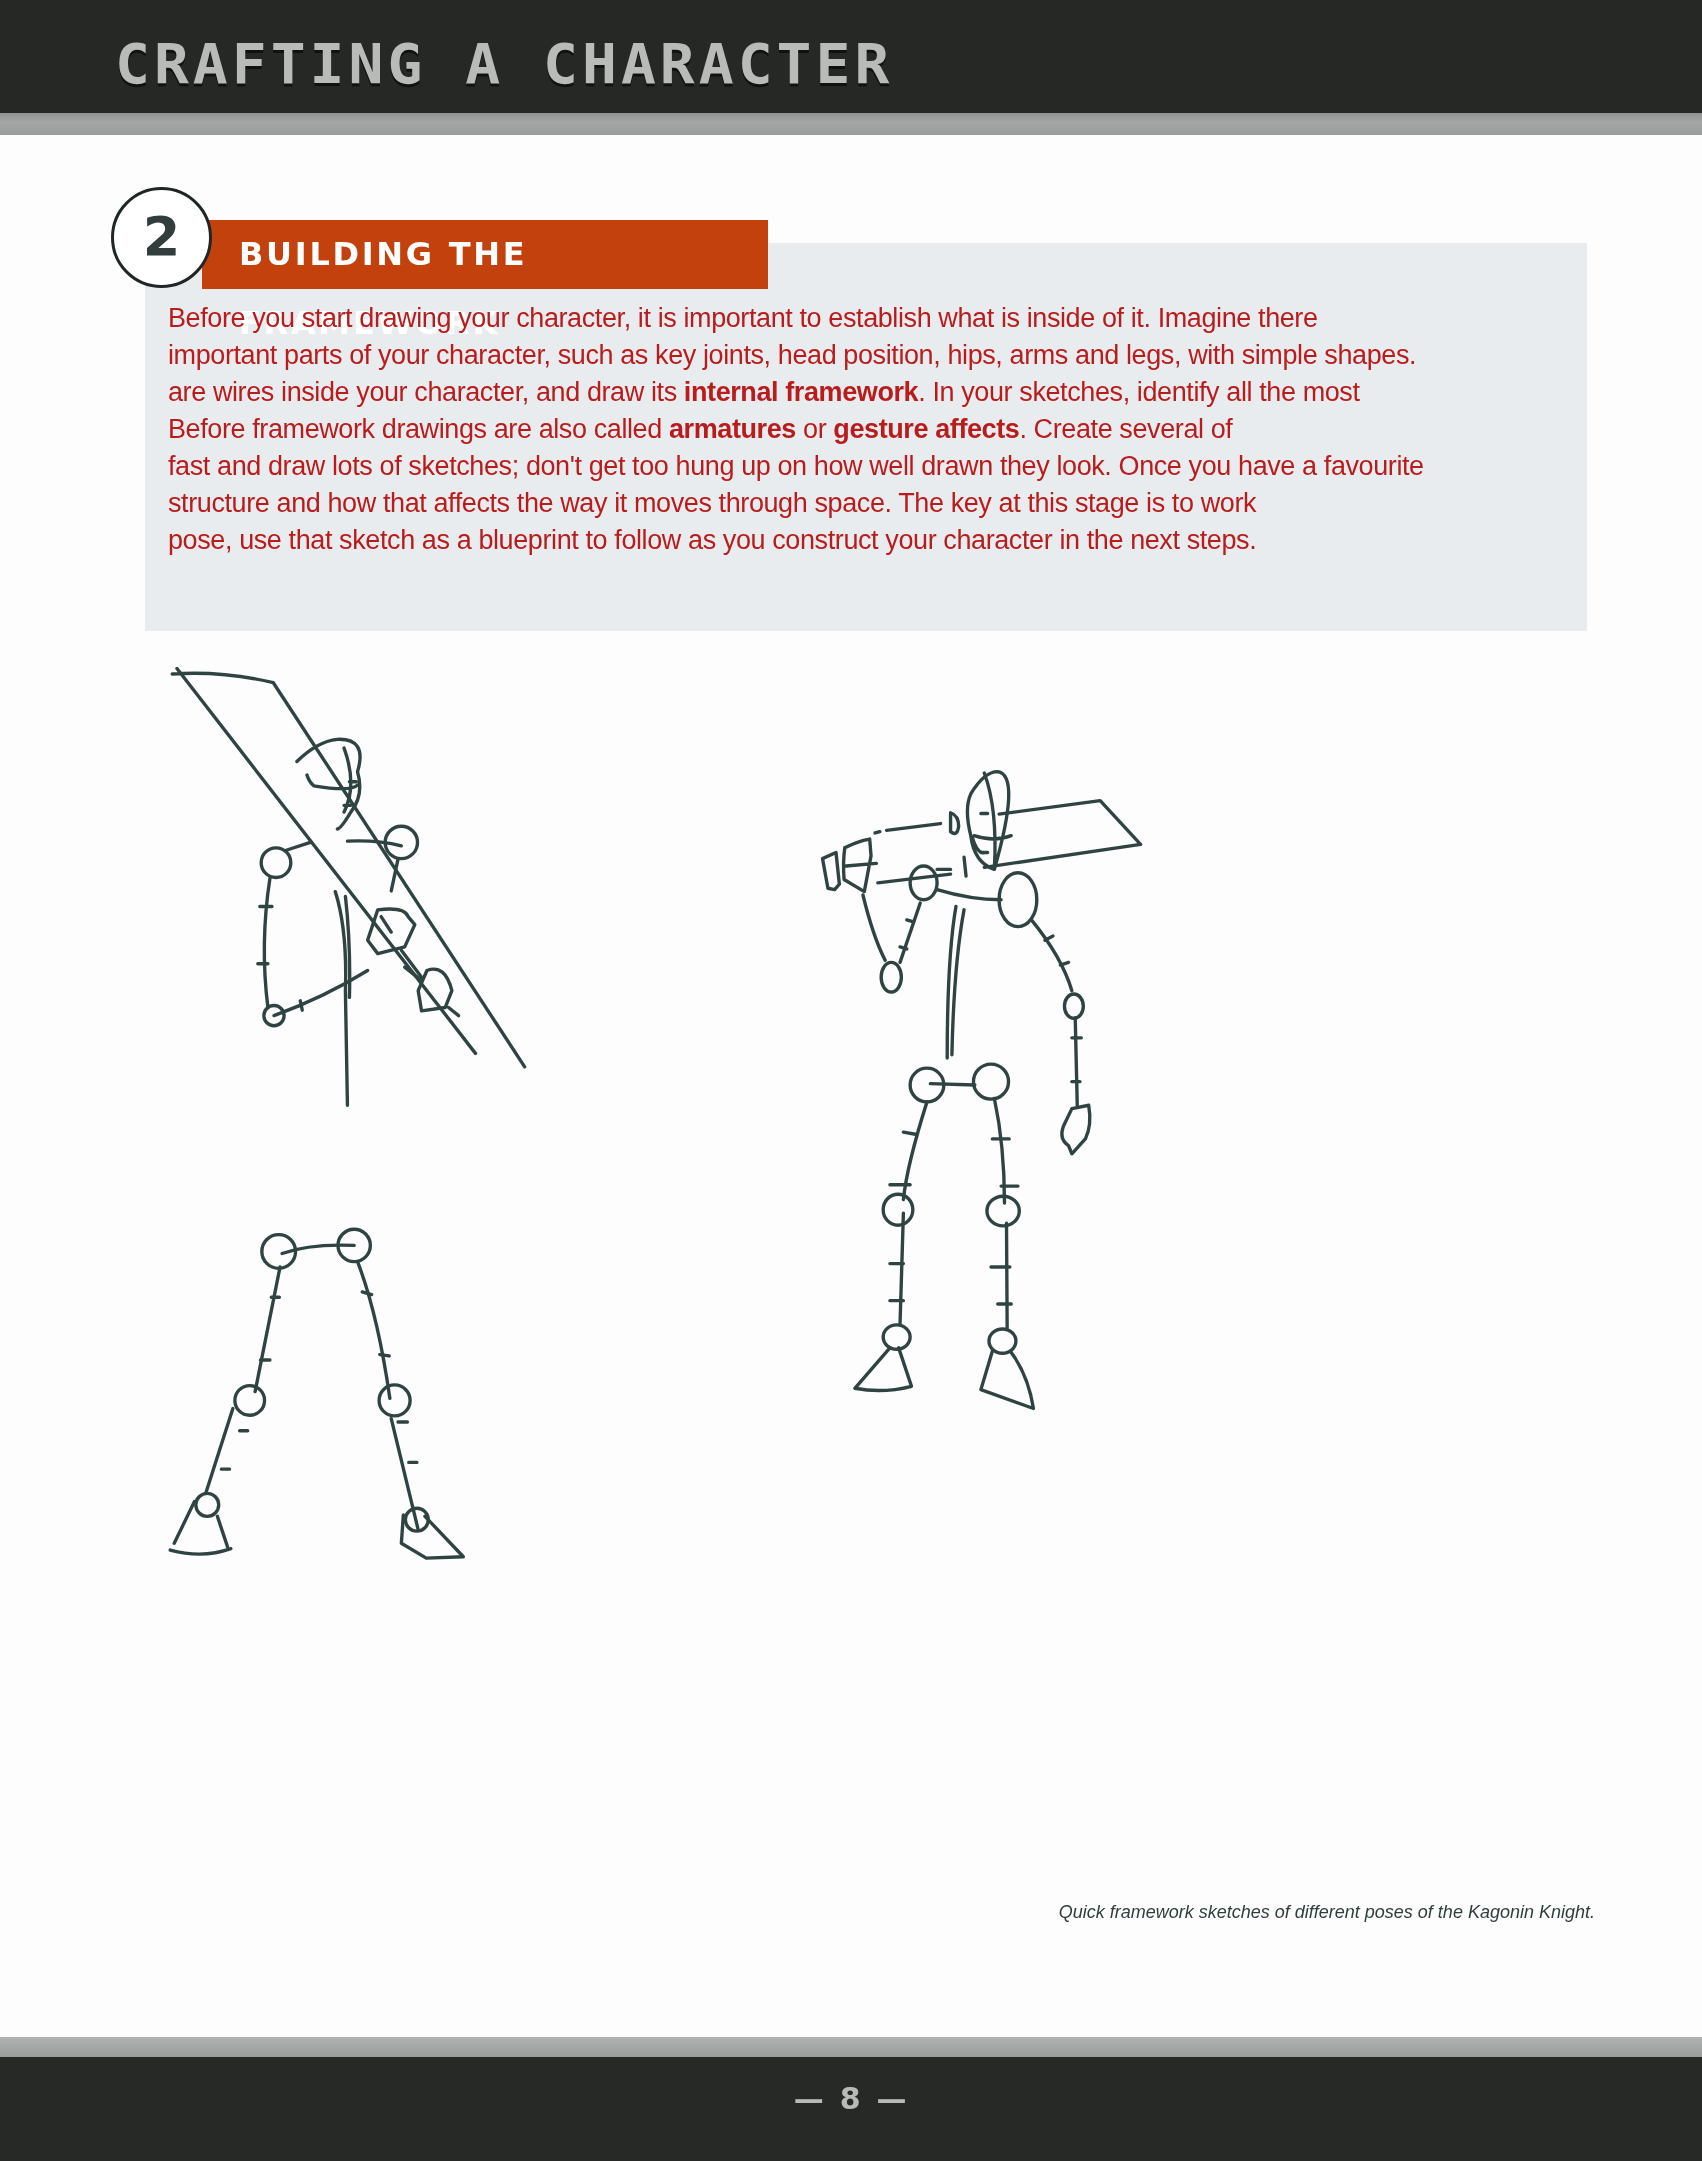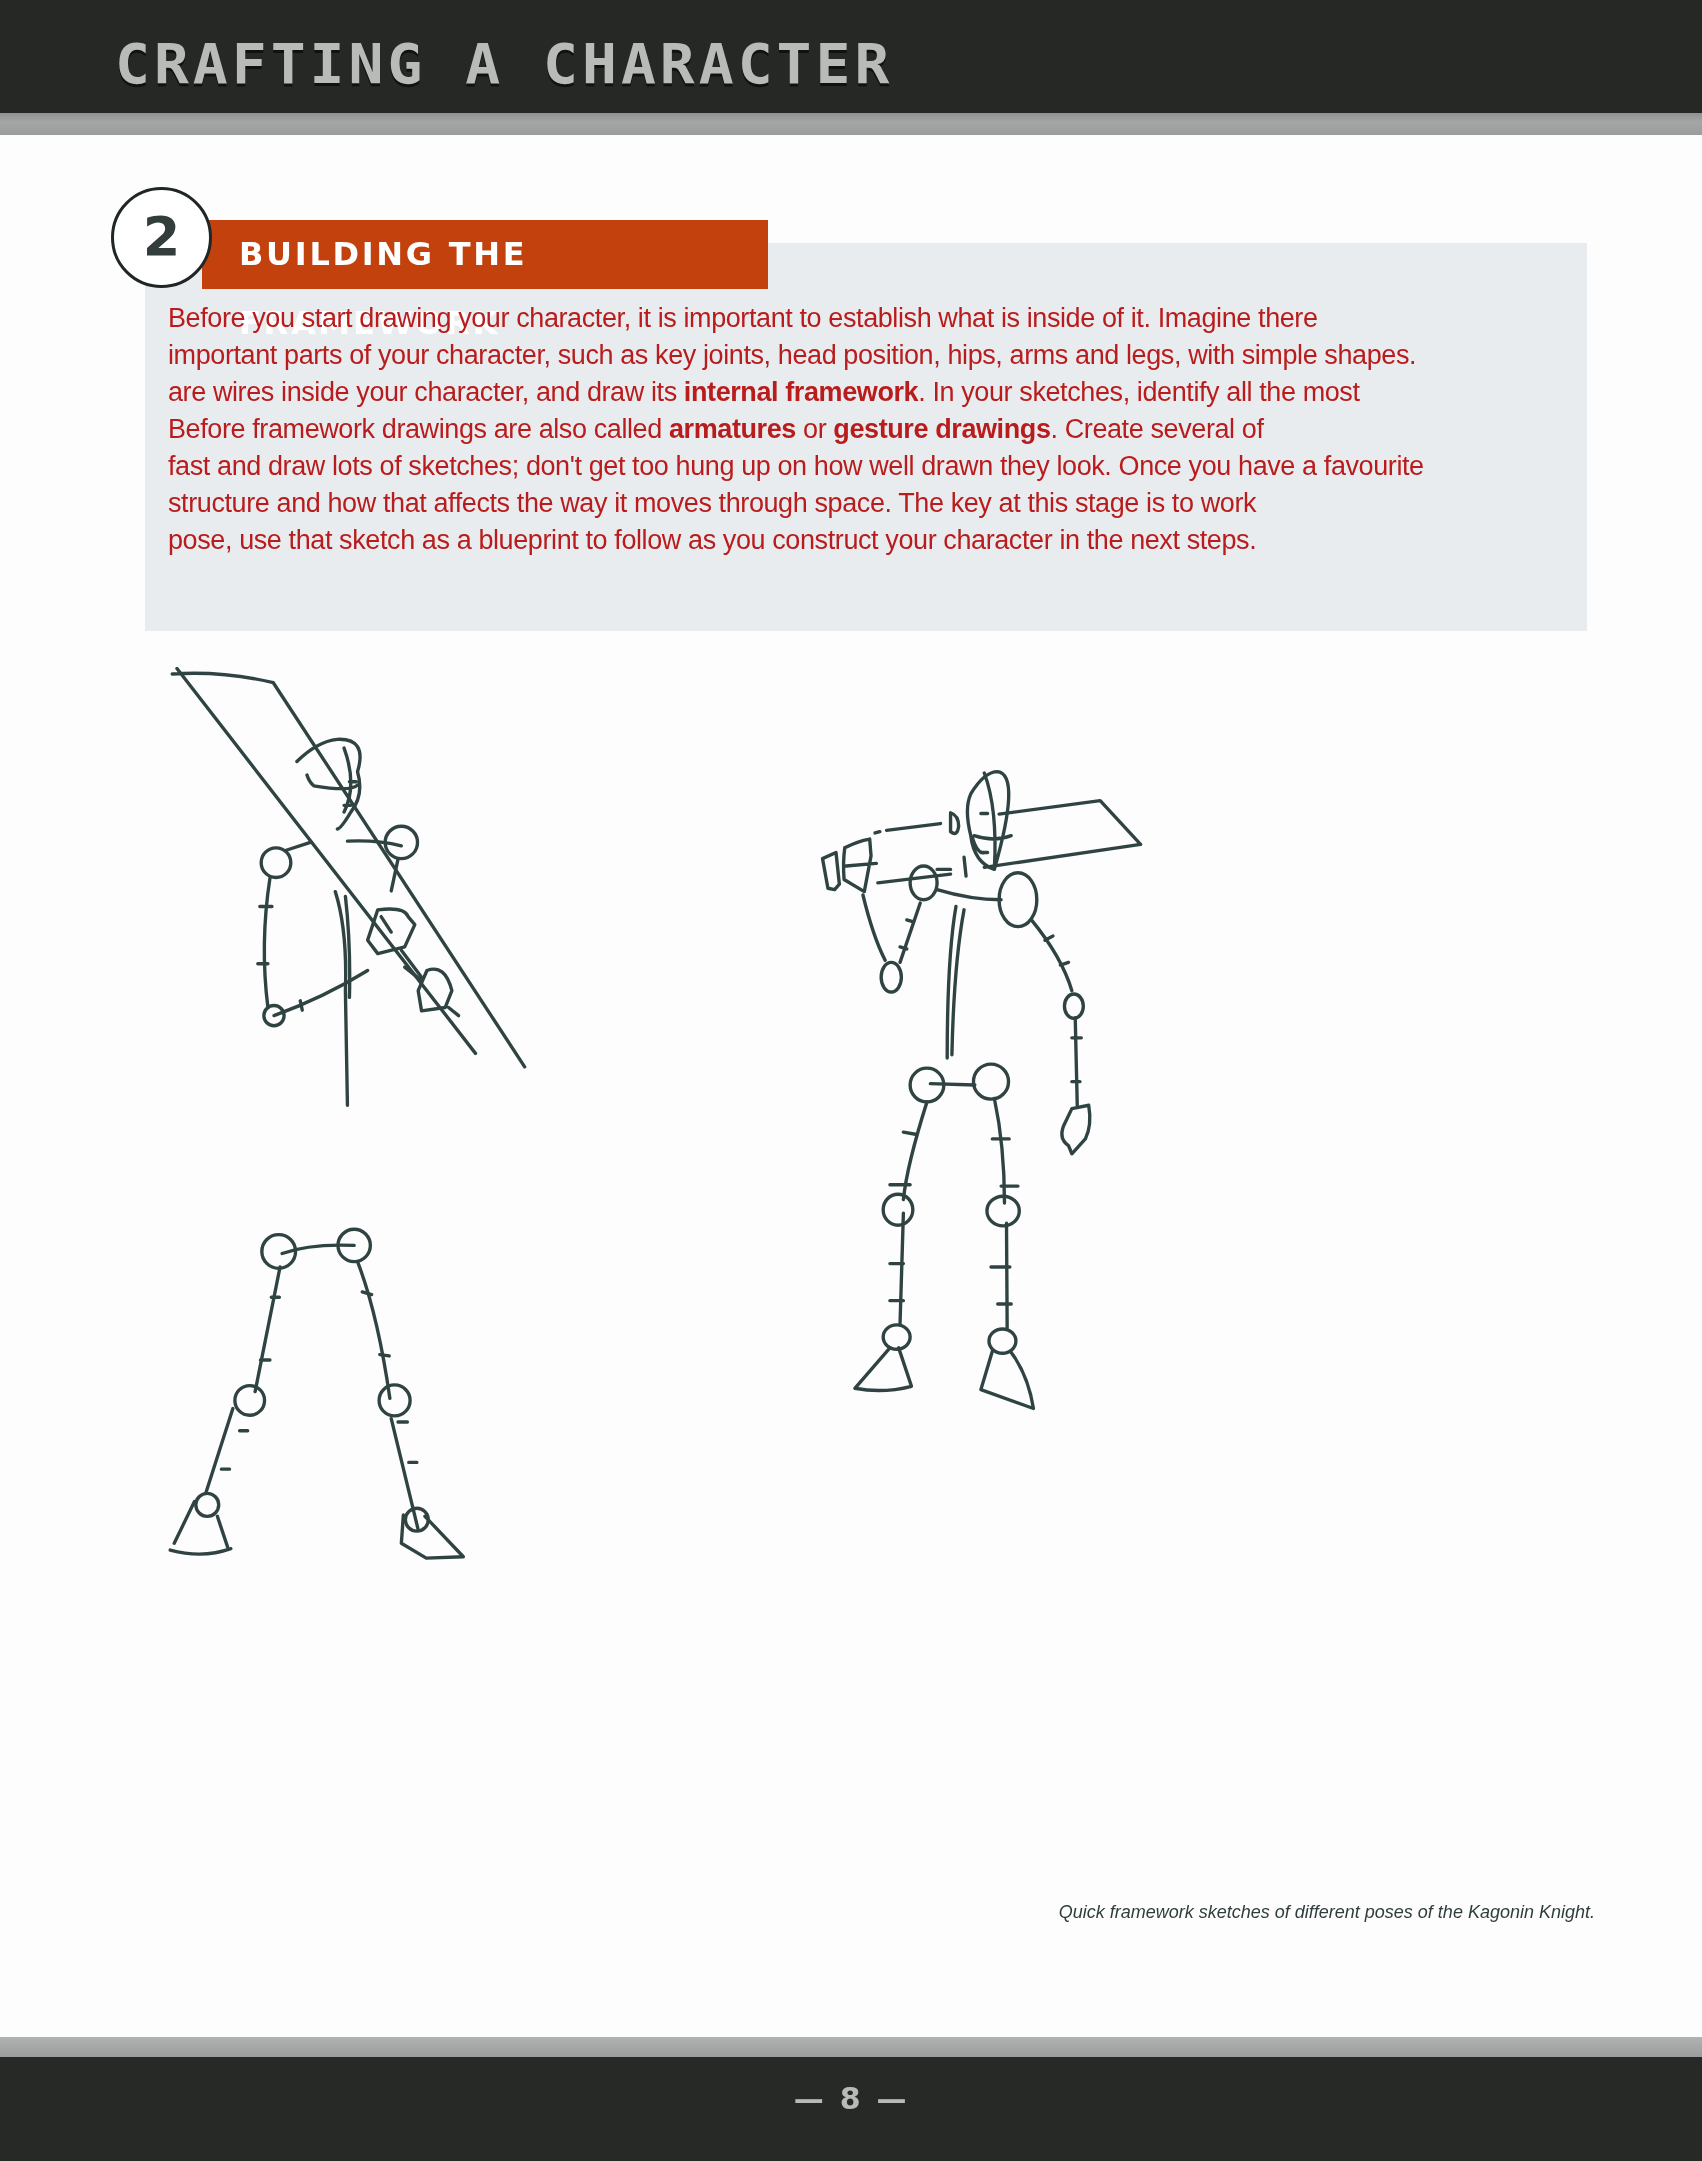--- a/index.html
+++ b/index.html
@@ -60,21 +60,21 @@
 <div class="textbox"></div>
 <div class="step-label">
   <span>BUILDING THE FRAMEWORK</span>
 </div>
 <div class="step-circle">2</div>
 
 <div class="body-text" id="body-text">
     <span class="line"><span>Before you start drawing your character, it is important to establish what is inside of it. Imagine there</span></span>
     <span class="line"><span>important parts of your character, such as key joints, head position, hips, arms and legs, with simple shapes.</span></span>
     <span class="line"><span>are wires inside your character, and draw its </span><b>internal framework</b><span>. In your sketches, identify all the most</span></span>
-    <span class="line"><span>Before framework drawings are also called </span><b>armatures</b><span> or </span><b>gesture drawings</b><span>. Create several of</span></span>
+    <span class="line"><span>Before framework drawings are also called </span><b>armatures</b><span> or </span><b>gesture affects</b><span>. Create several of</span></span>
     <span class="line"><span>fast and draw lots of sketches; don't get too hung up on how well drawn they look. Once you have a favourite</span></span>
     <span class="line"><span>structure and how that affects the way it moves through space. The key at this stage is to work</span></span>
     <span class="line"><span>pose, use that sketch as a blueprint to follow as you construct your character in the next steps.</span></span>
   </div>
 
 <svg class="sketches" viewBox="0 960 2526 1800" width="1703" height="1213" fill="none" stroke="#2f4442" stroke-width="5" stroke-linecap="round" stroke-linejoin="round">
 
   <g>
 
     <path d="M255 1000 Q330 995 405 1013 M262 992 L705 1563 M405 1013 L778 1583"></path>

